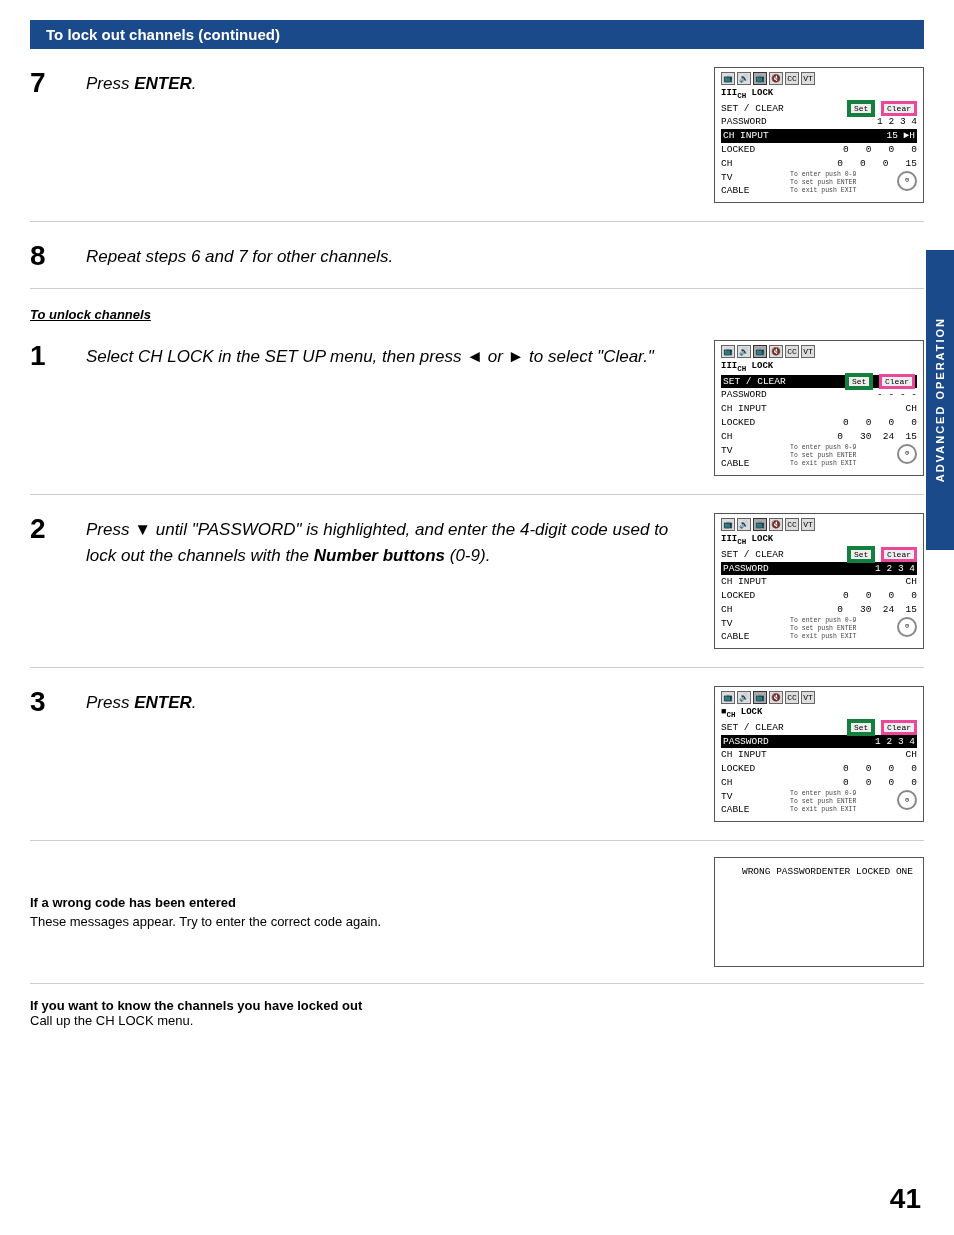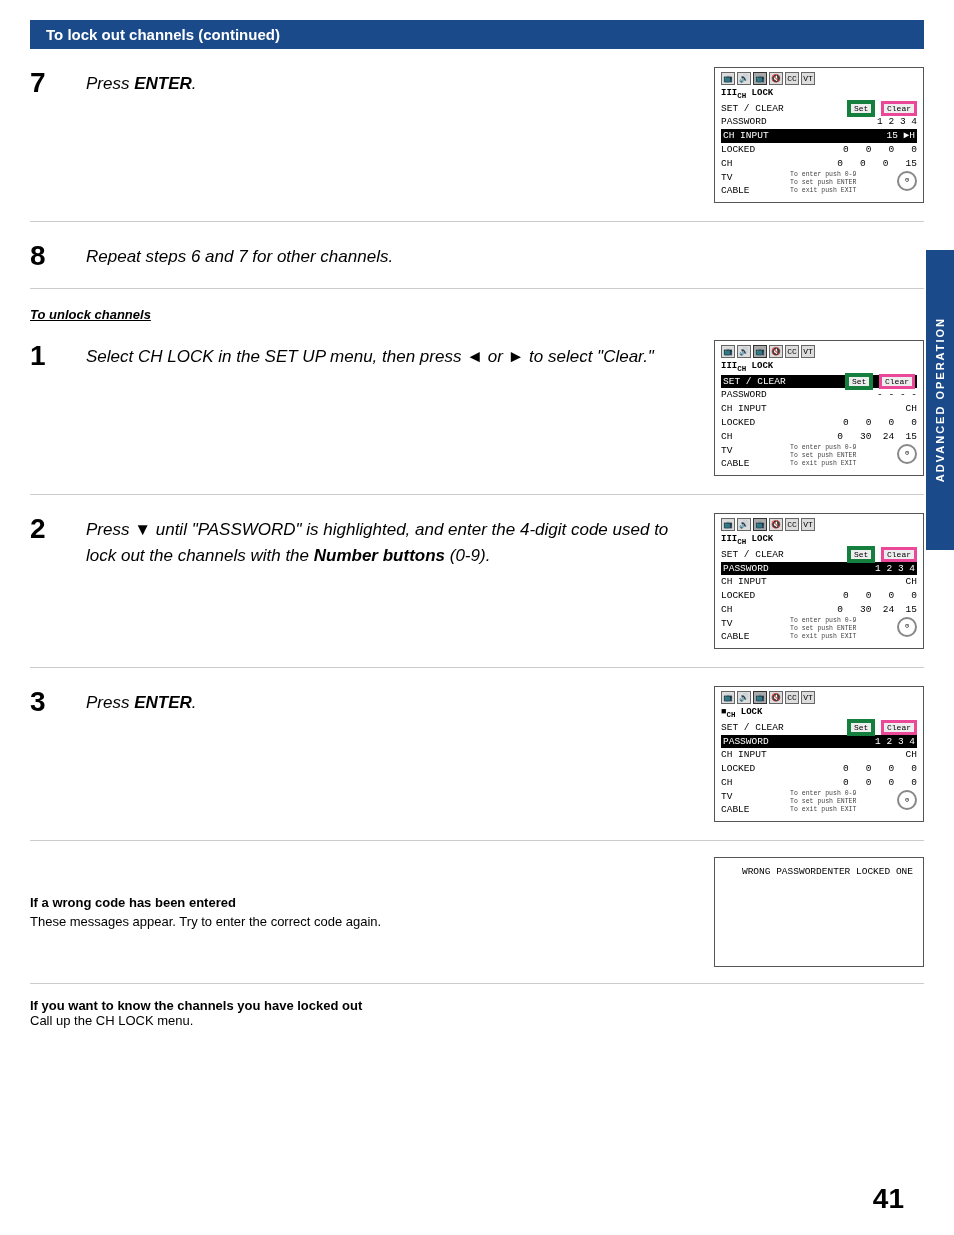--- a/index.html
+++ b/index.html
@@ -141,21 +141,21 @@
       letter-spacing: 2px;
       writing-mode: vertical-rl;
       text-orientation: mixed;
       transform: rotate(180deg);
     }
 
     
     .page-number {
       position: absolute;
       bottom: 20px;
-      right: 50px;
+      right: 33px;
       font-size: 28px;
       font-weight: bold;
     }
 
     
     .wrong-pass-box {
       border: 1px solid #555;
       background: #fff;
       width: 210px;
       height: 110px;

